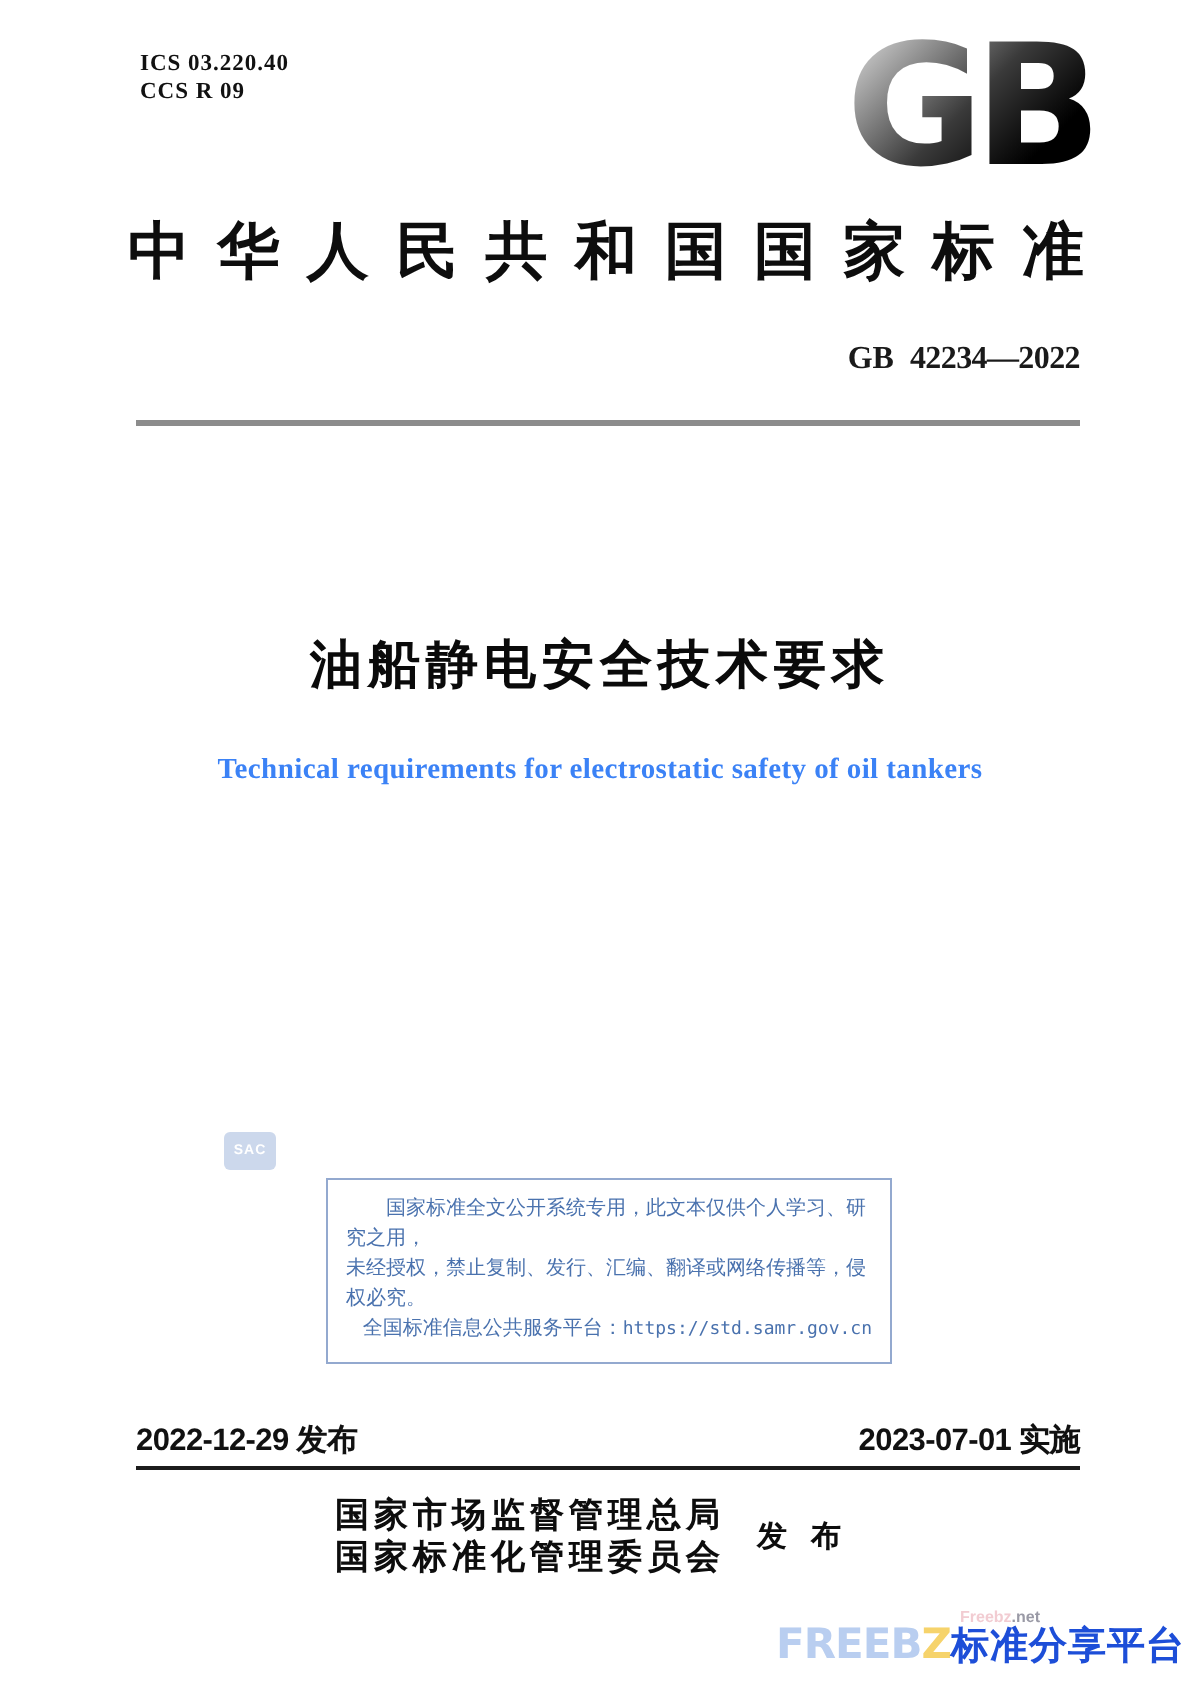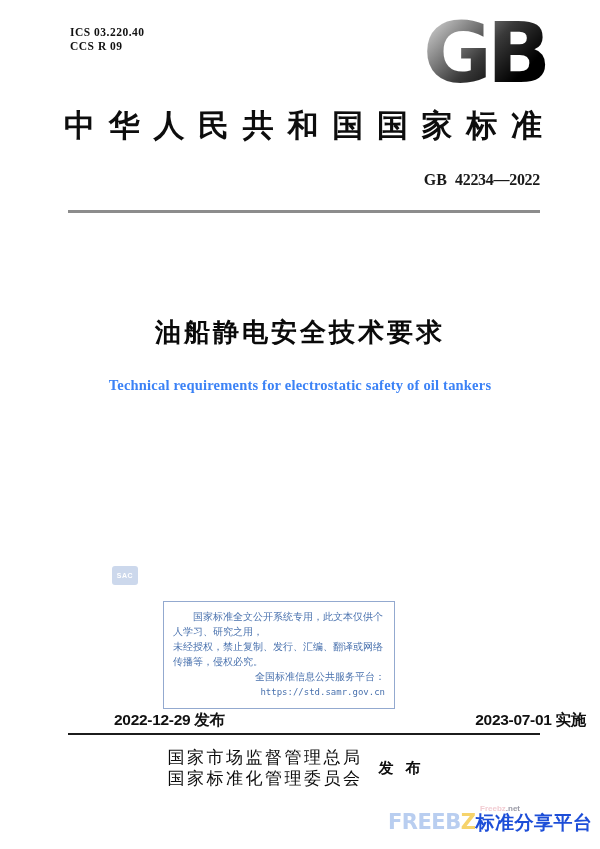--- a/index.html
+++ b/index.html
@@ -129,28 +129,27 @@
     display: flex;
     align-items: center;
     justify-content: center;
     letter-spacing: 0.5px;
   }
 
   
   .notice-box {
     position: absolute;
     left: 163px; top: 589px;
-    width: 232px;
+    width: 283px;
     border: 1px solid #93a9cf;
     padding: 7px 9px 8px 9px;
     color: #4a72ae;
     font-family: "Liberation Serif", serif;
     font-size: 10px;
     line-height: 15px;
-    margin-top: 12px;
   }
   .notice-box .l1 { text-indent: 2em; }
   .notice-box .l3 { text-align: right; }
   .notice-box .url {
     font-family: "DejaVu Sans Mono", monospace;
     font-size: 9px;
     color: #4a72ae;
     text-decoration: none;
   }
 
@@ -159,21 +158,20 @@
     position: absolute;
     left: 68px; top: 710px;
     width: 472px;
     display: flex;
     justify-content: space-between;
     font-family: "Liberation Sans", sans-serif;
     font-weight: bold;
     font-size: 15.5px;
     letter-spacing: -0.3px;
     color: #111;
-    margin-left: 46px;
   }
 
   .rule-black {
     position: absolute;
     left: 68px; top: 733px;
     width: 472px; height: 2px;
     background: #1c1c1c;
   }
 
   
@@ -181,21 +179,21 @@
     position: absolute;
     left: 0; top: 747px;
     width: 100%;
     display: flex;
     justify-content: center;
     align-items: center;
     gap: 16px;
   }
   .issuer-lines {
     font-family: "Liberation Serif", serif;
-    font-weight: normal;
+    font-weight: bold;
     font-size: 17px;
     line-height: 21px;
     letter-spacing: 2.5px;
     color: #0d0d0d;
     text-align: center;
     white-space: nowrap;
   }
   .publish-label {
     font-family: "Liberation Serif", serif;
     font-weight: bold;

